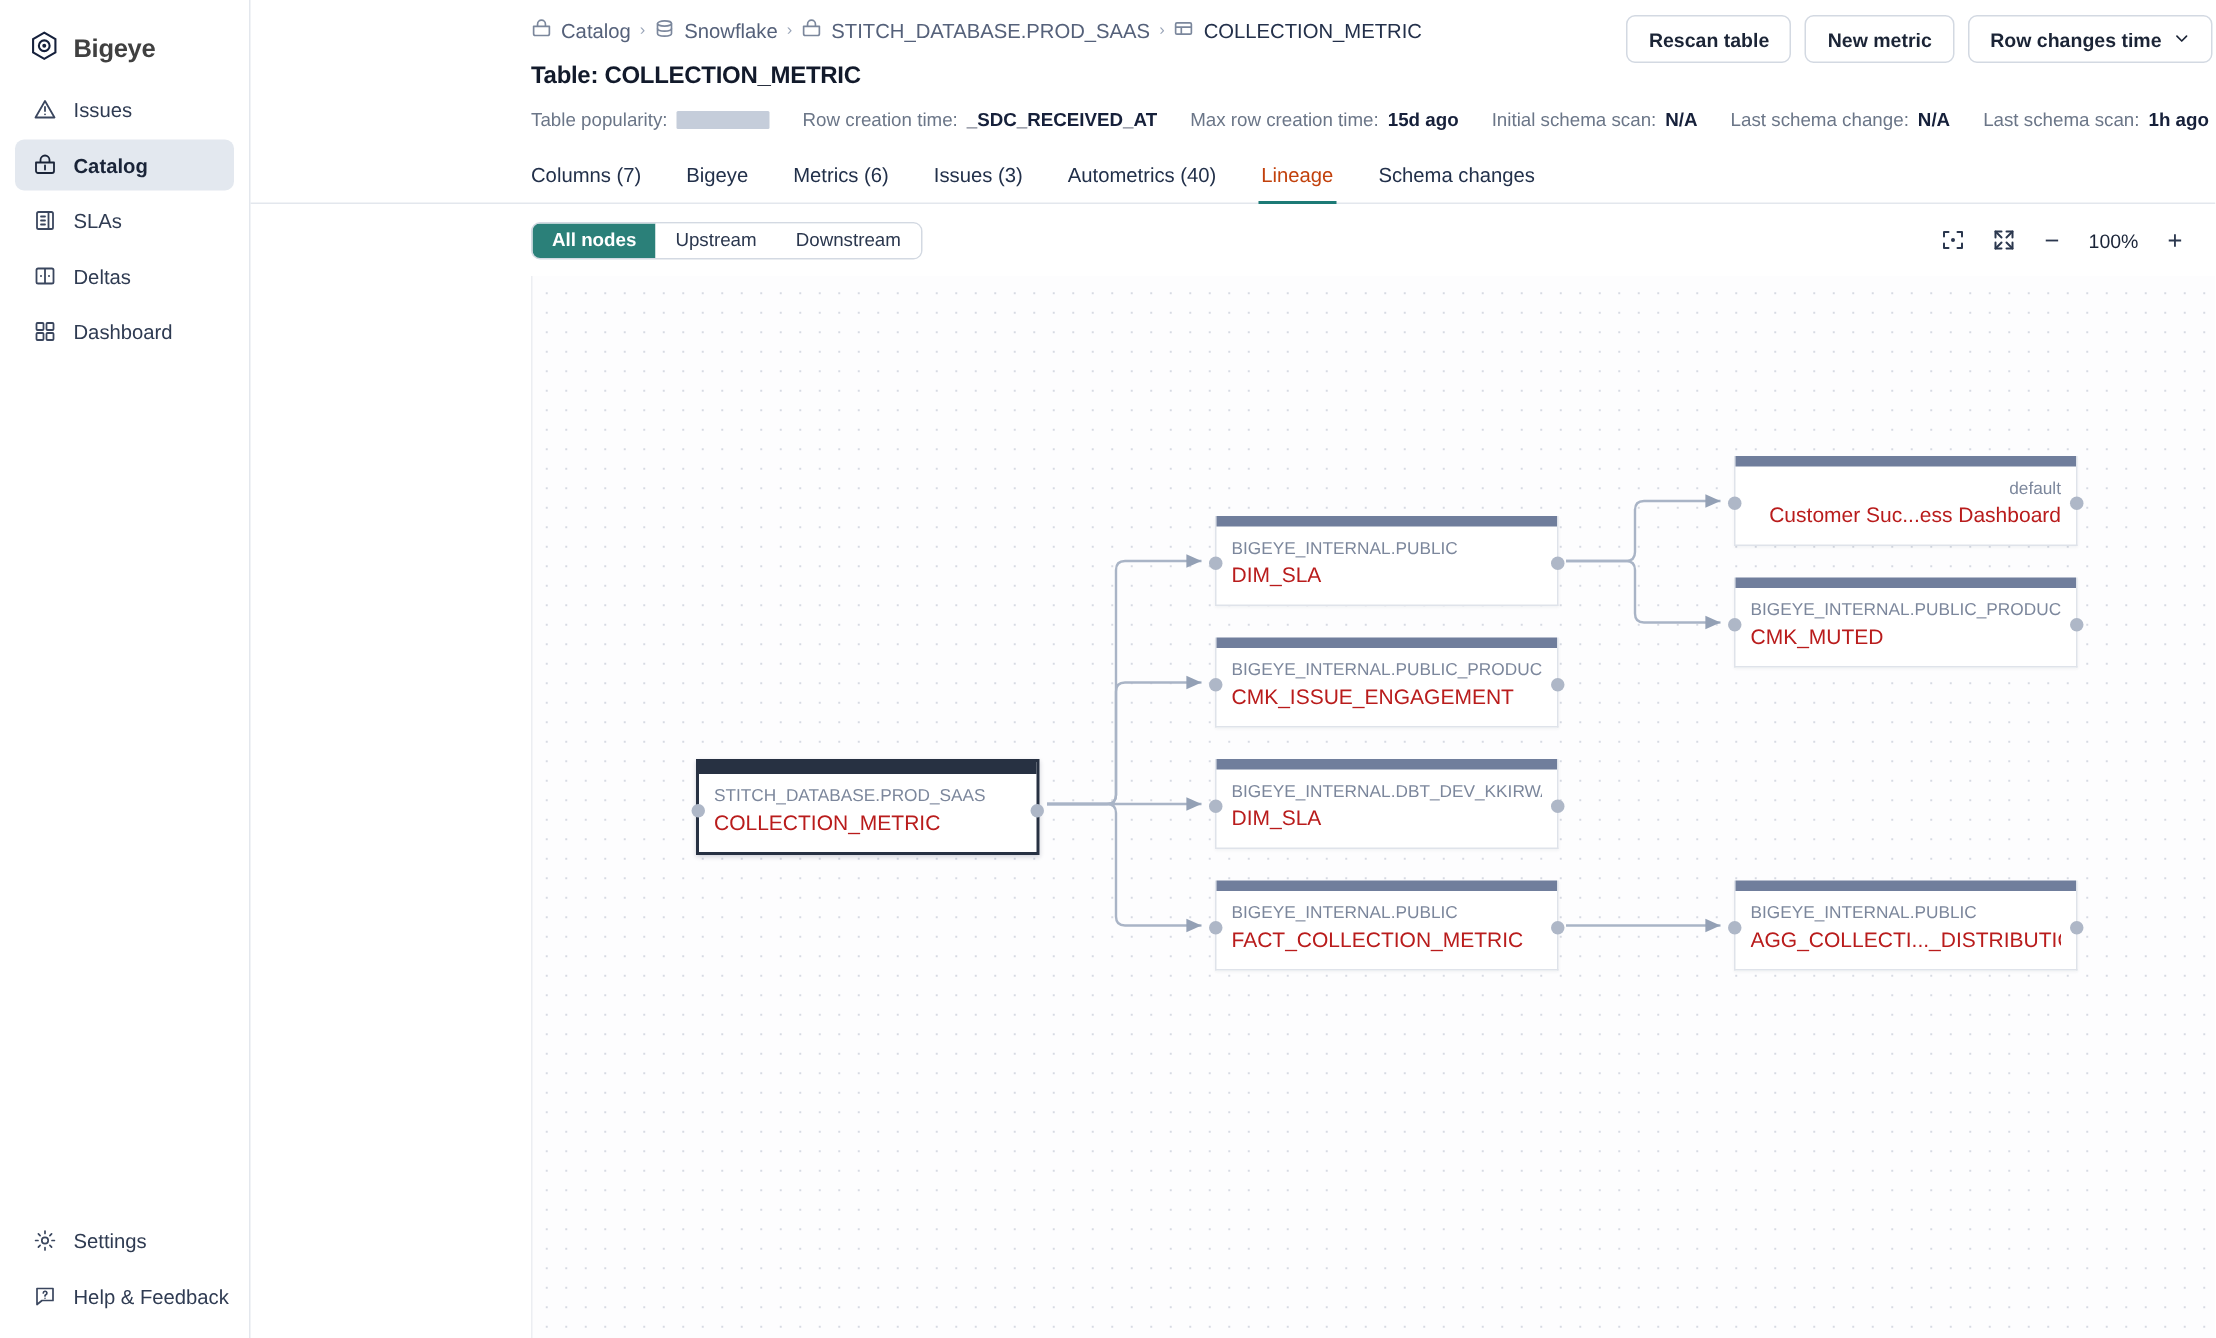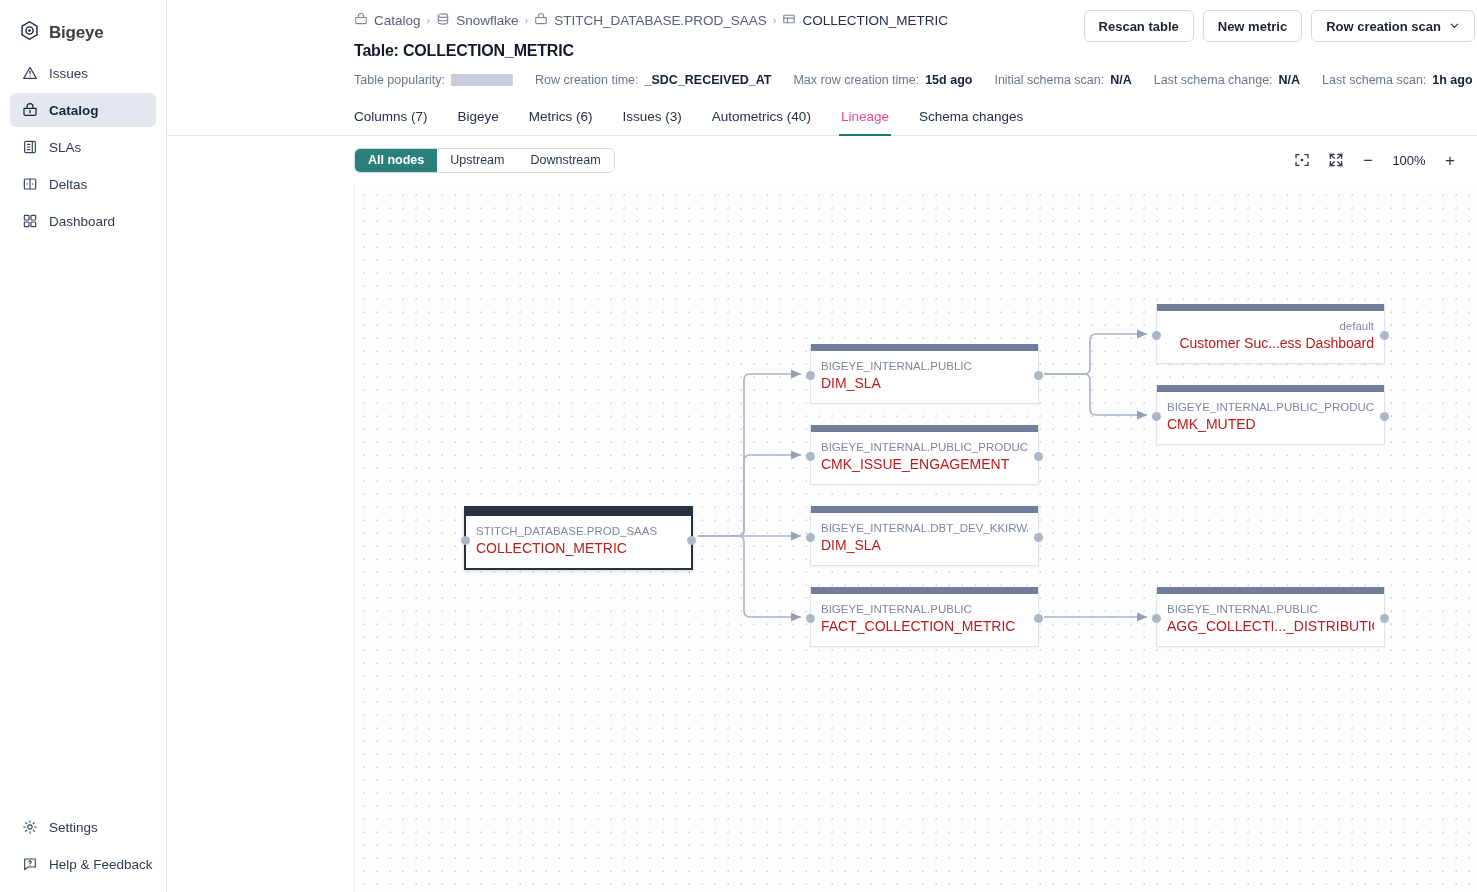--- a/index.html
+++ b/index.html
@@ -61,21 +61,21 @@
     display: flex; align-items: center; gap: 8px; cursor: pointer;
     font-family: "Liberation Sans", sans-serif;
   }
 
   
   .tabs { display: flex; gap: 0; padding-left: 187px; margin-top: 22px; border-bottom: 1px solid #e3e7ed; }
   .tab {
     font-size: 13.5px; color: #22304a; padding: 0 0 11px 0; margin-right: 30px;
     cursor: pointer; position: relative; white-space: nowrap;
   }
-  .tab.active { color: #ec4899; font-weight: 500; }
+  .tab.active { color: #c2410c; font-weight: 500; }
   .tab.active::after {
     content: ""; position: absolute; left: -2px; right: -2px; bottom: -1px;
     height: 2px; background: #1c7a76;
   }
 
   
   .lineage-bar { position: relative; height: 48px; padding: 0 14px 0 187px; display: flex; align-items: center; }
   .seg {
     display: flex; border: 1px solid #d3d9e2; border-radius: 6px; overflow: hidden;
     height: 25px; background: #fff;
@@ -295,21 +295,21 @@
         <div class="meta-item">
           <span class="meta-label">Last schema scan:</span>
           <span class="meta-value">1h ago</span>
         </div>
       </div>
 
       <div class="hdr-actions">
         <button class="btn">Rescan table</button>
         <button class="btn">New metric</button>
         <button class="btn">
-          <span>Row creation scan</span>
+          <span>Row changes time</span>
           <span>
             <svg width="11" height="11" viewBox="0 0 24 24" fill="none" stroke="#1b2436" stroke-width="2.4" stroke-linecap="round" stroke-linejoin="round">
                 <path d="M5 9l7 7 7-7"></path>
               </svg>
           </span>
         </button>
       </div>
     </div>
 
     <div class="tabs">

